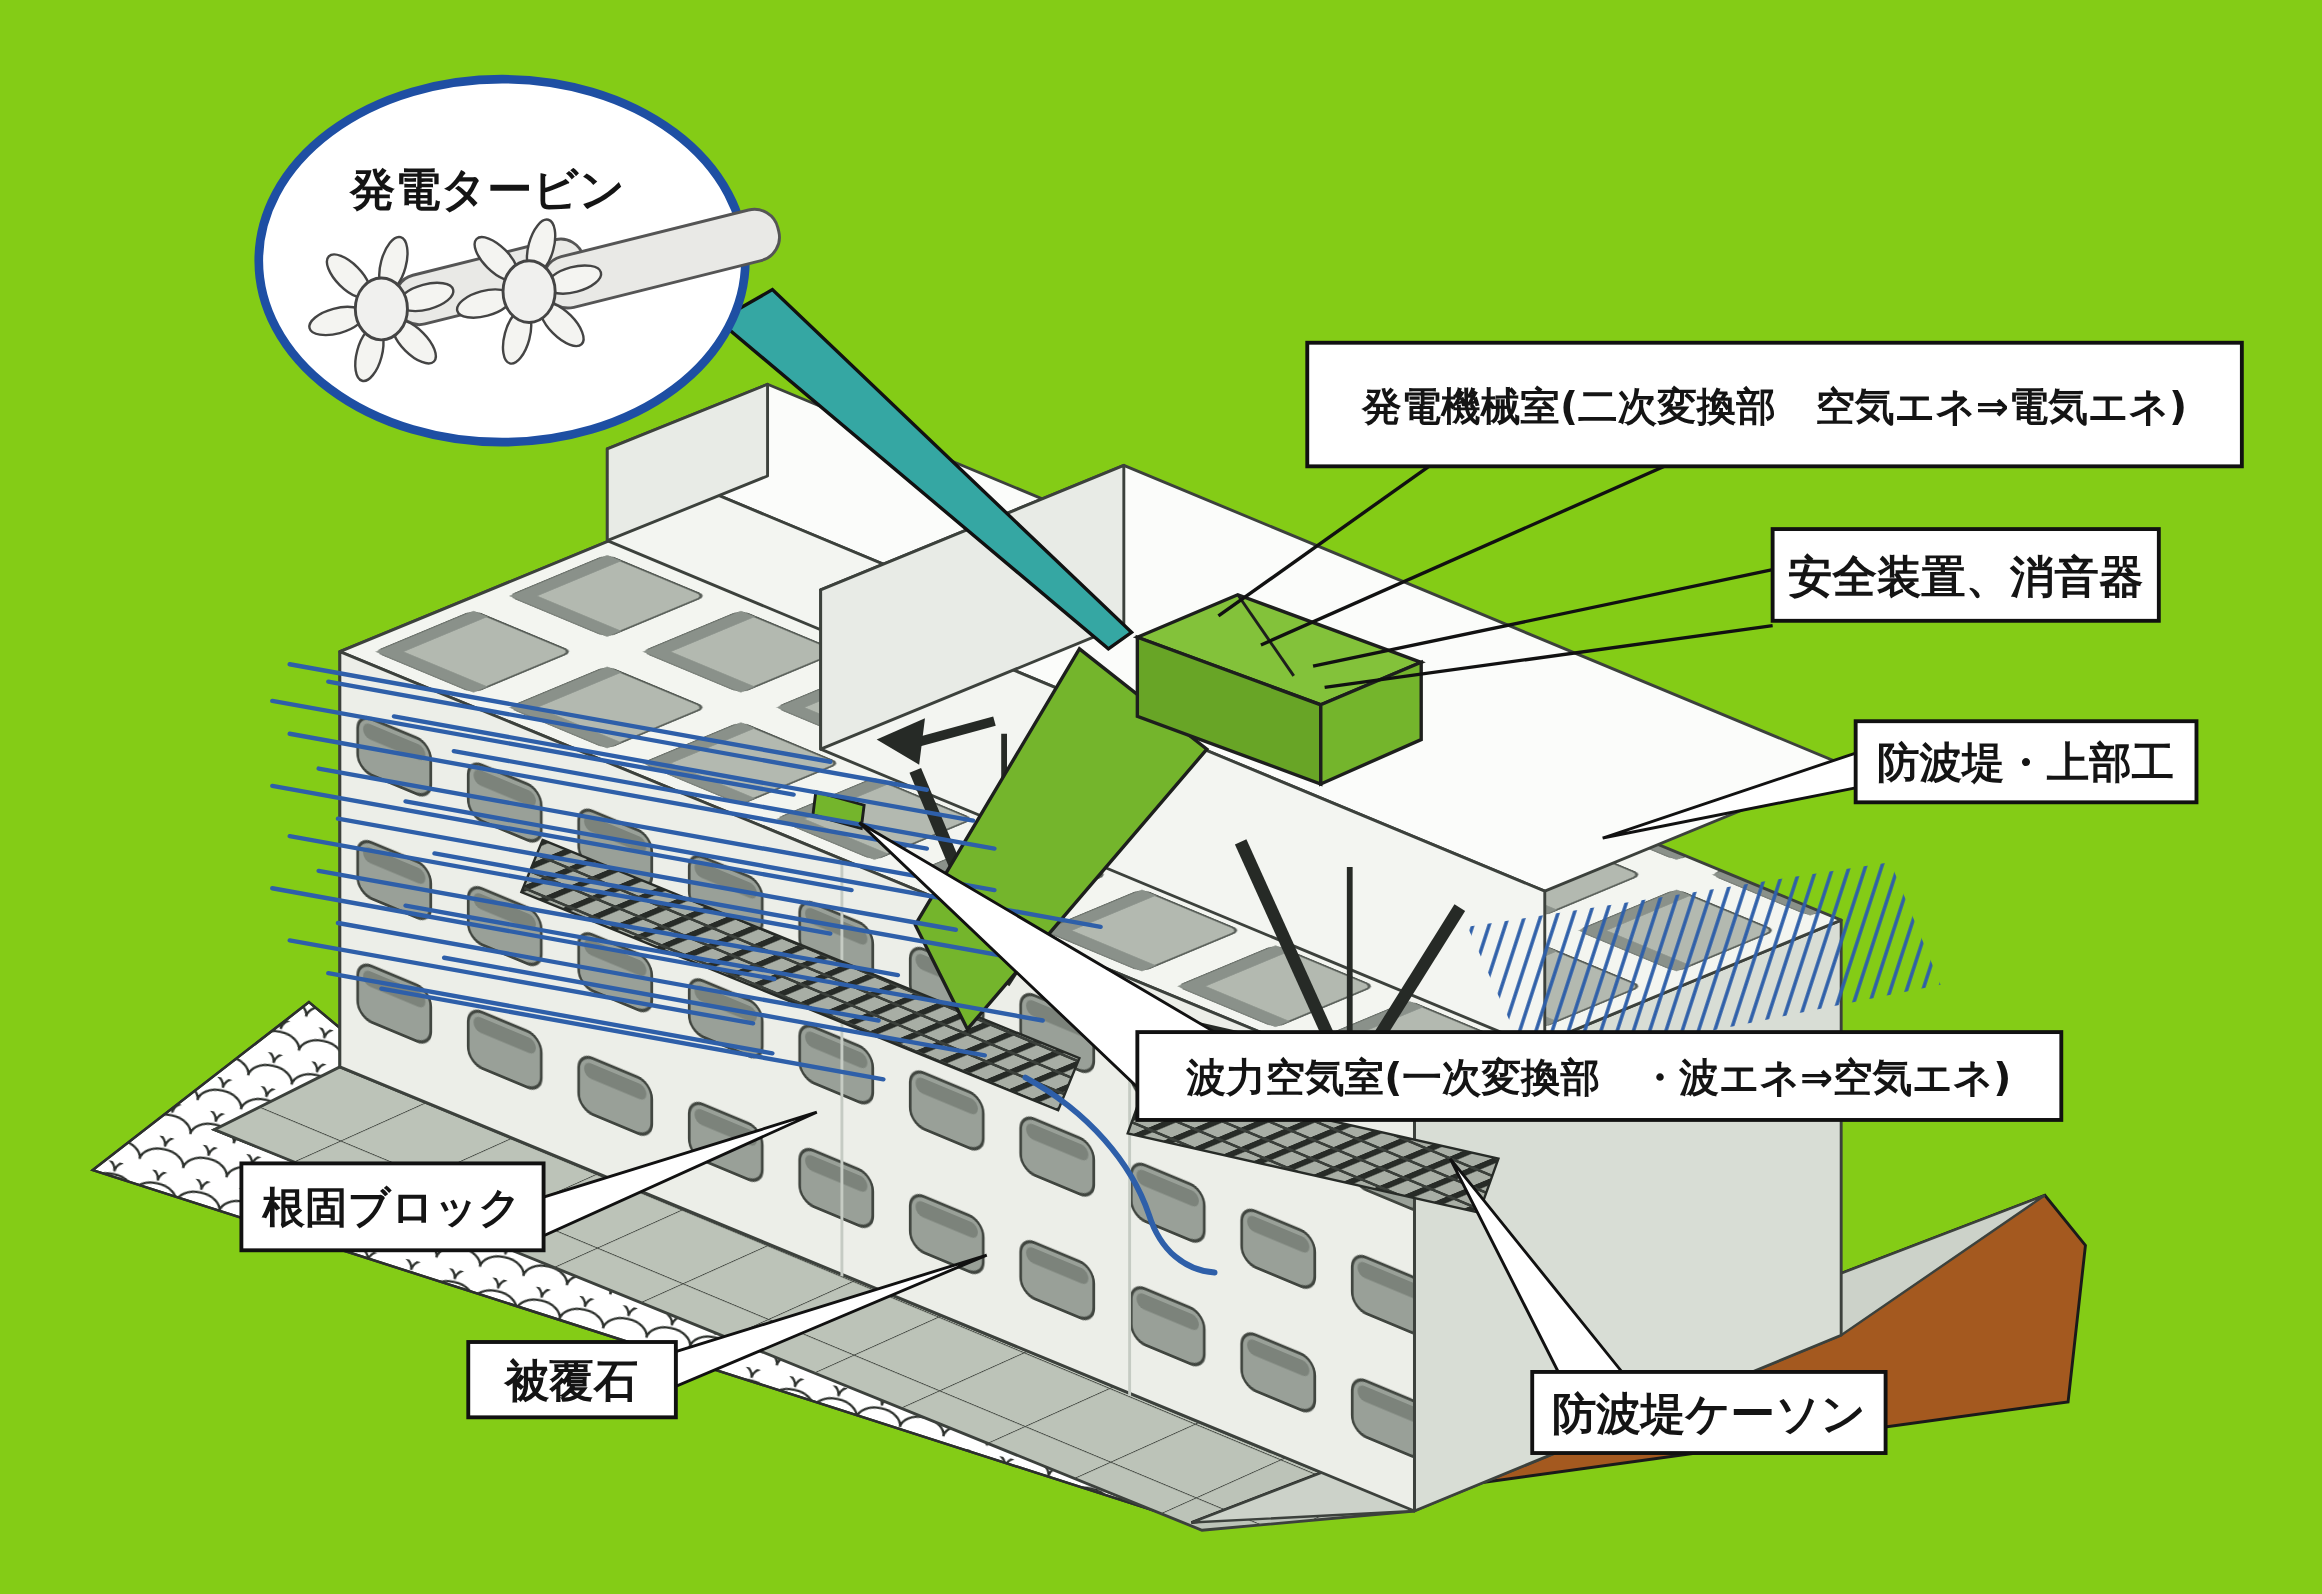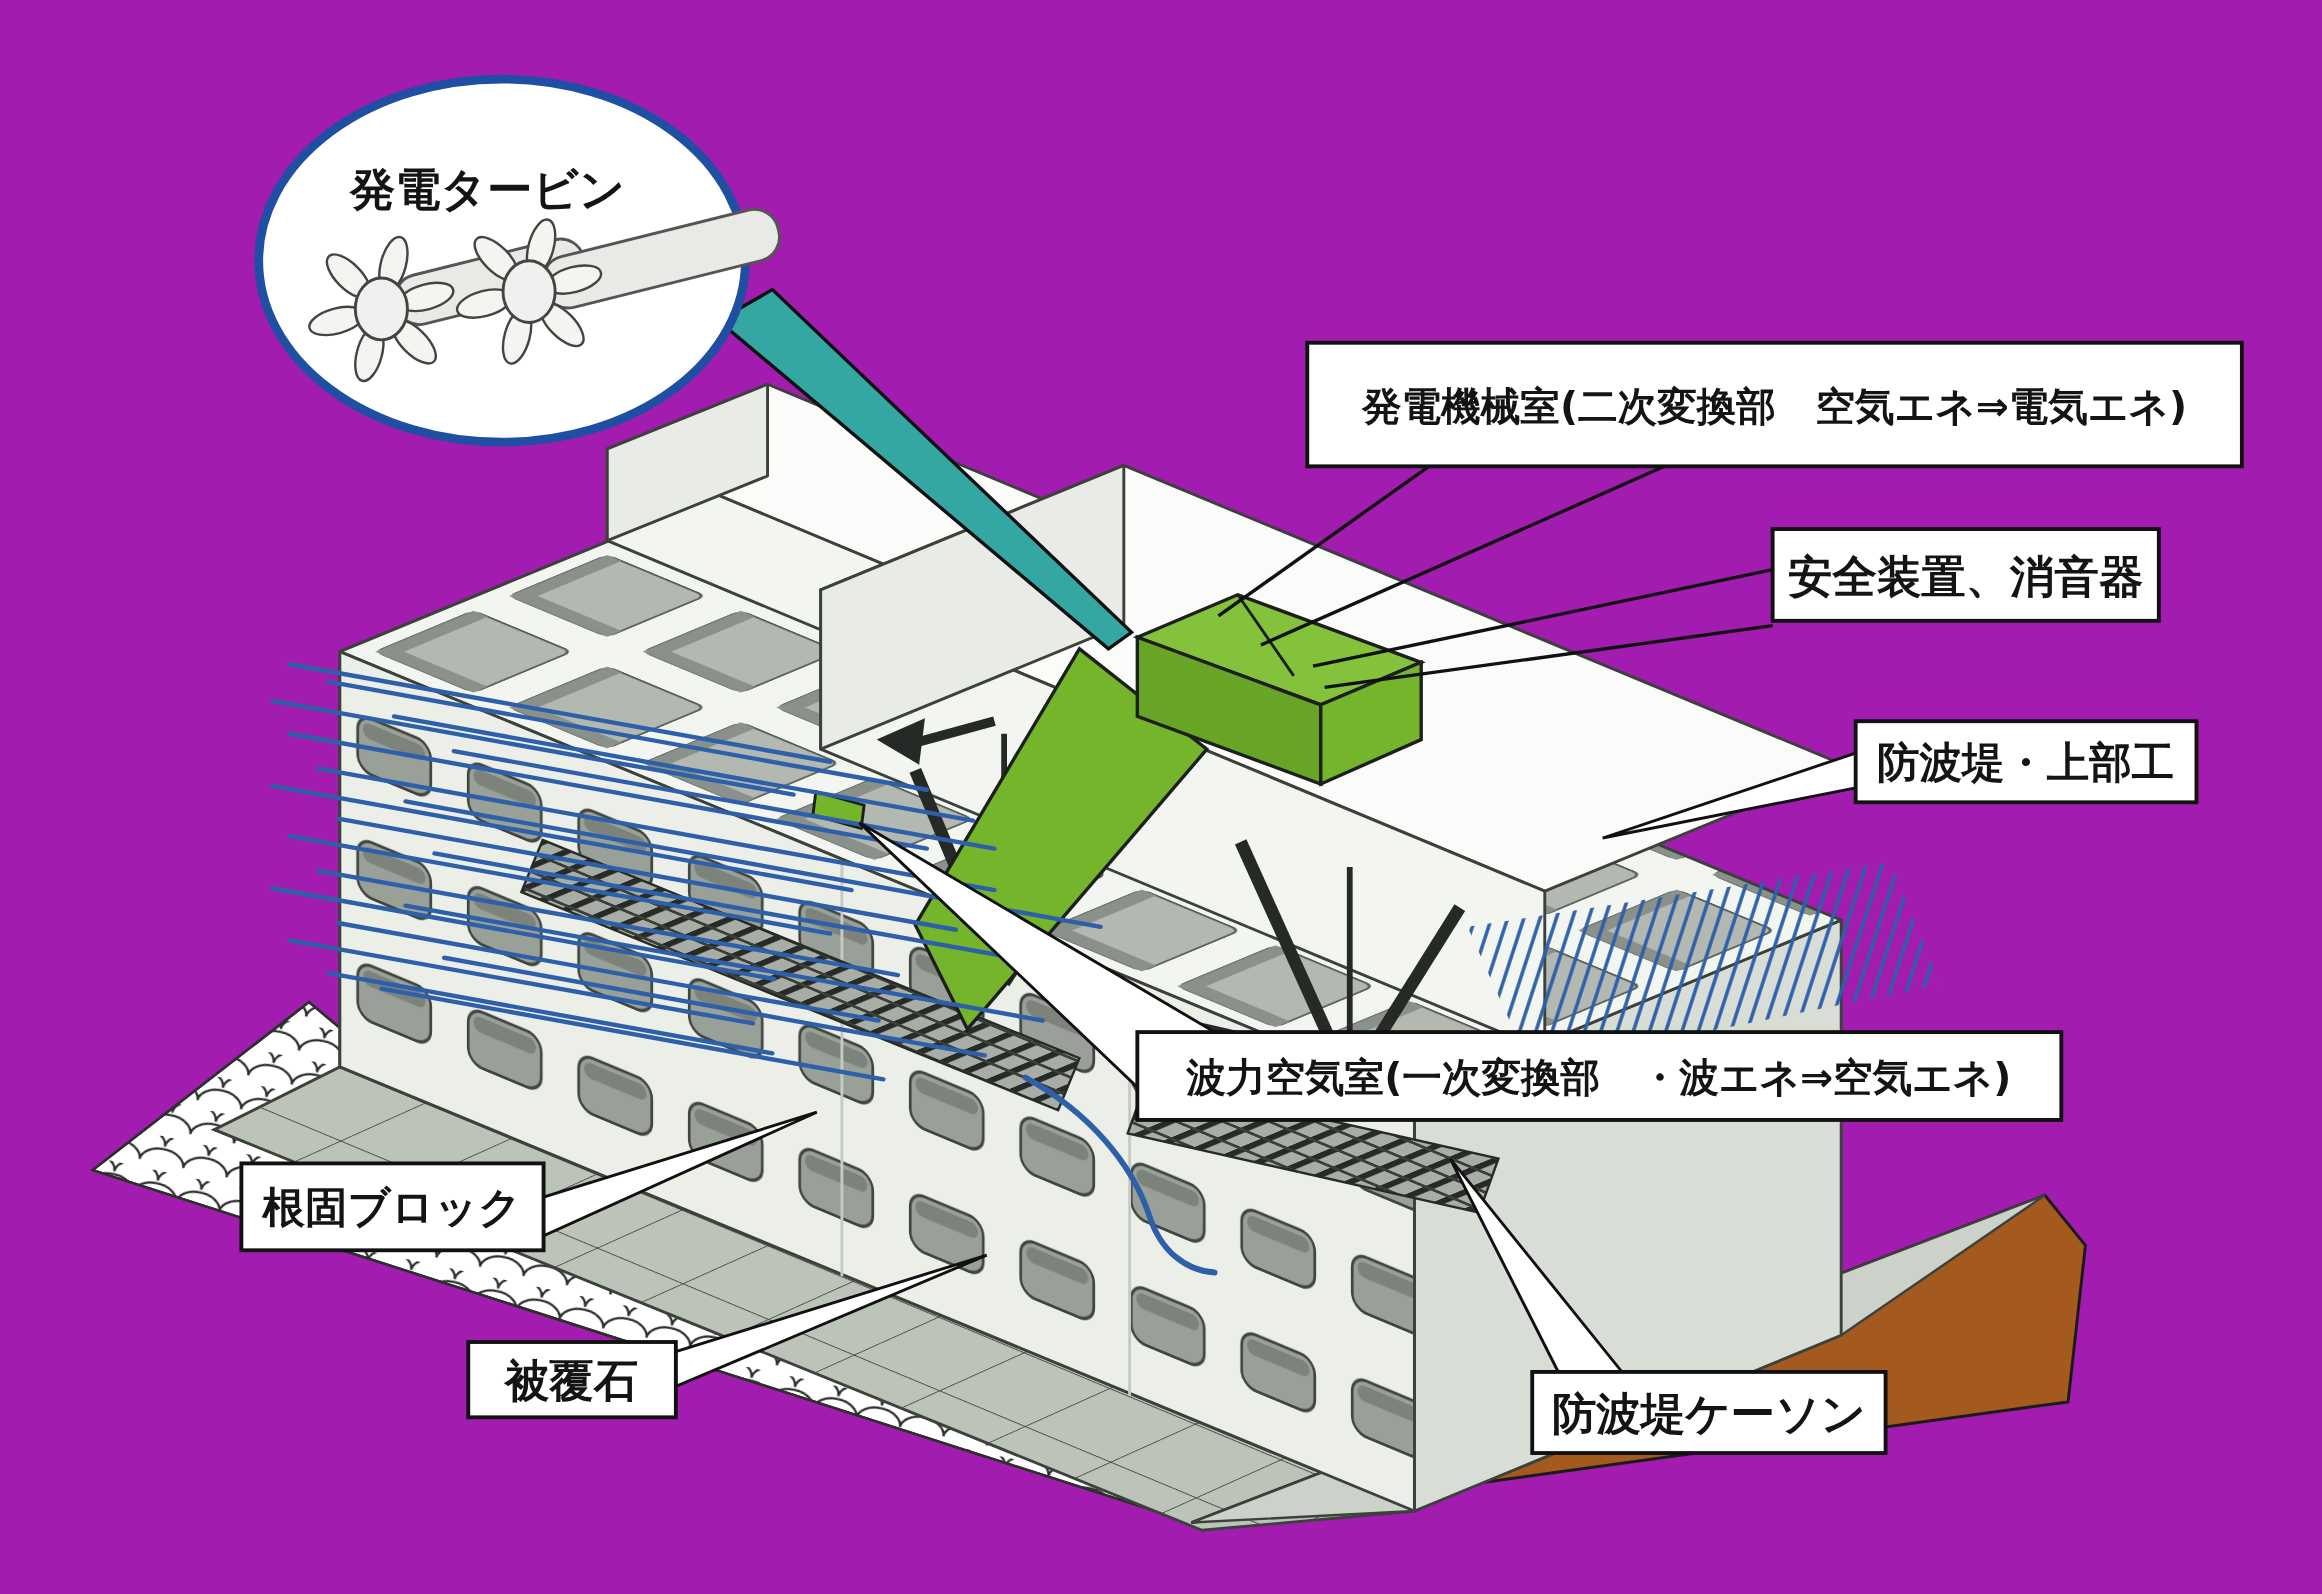--- a/index.html
+++ b/index.html
@@ -1,16 +1,16 @@
 <!DOCTYPE html>
 <html><head>
 <meta charset="utf-8">
 <style>
   html,body{margin:0;padding:0;background:#ffffff;}
-  .stage{width:2322px;height:1594px;position:relative;background:#a21caf;overflow:hidden;}
+  .stage{width:2322px;height:1594px;position:relative;background:#84cc16;overflow:hidden;}
   svg{display:block;}
   text{font-family:"DejaVu Sans","Liberation Sans",sans-serif;font-weight:700;fill:#141414;}
   .box-label{font-size:44px;}
   .box-label.small{font-size:46px;}
   .box-label.long{font-size:41px;}
   .ellipse-label{font-size:47px;}
   .callout-box{fill:#ffffff;stroke:#111111;stroke-width:4;}
   .callout-line{stroke:#111111;stroke-width:3.5;fill:none;}
   .callout-wedge{fill:#ffffff;stroke:#111111;stroke-width:3;}
   .edge{stroke:#3c413c;stroke-width:3;stroke-linejoin:round;}

